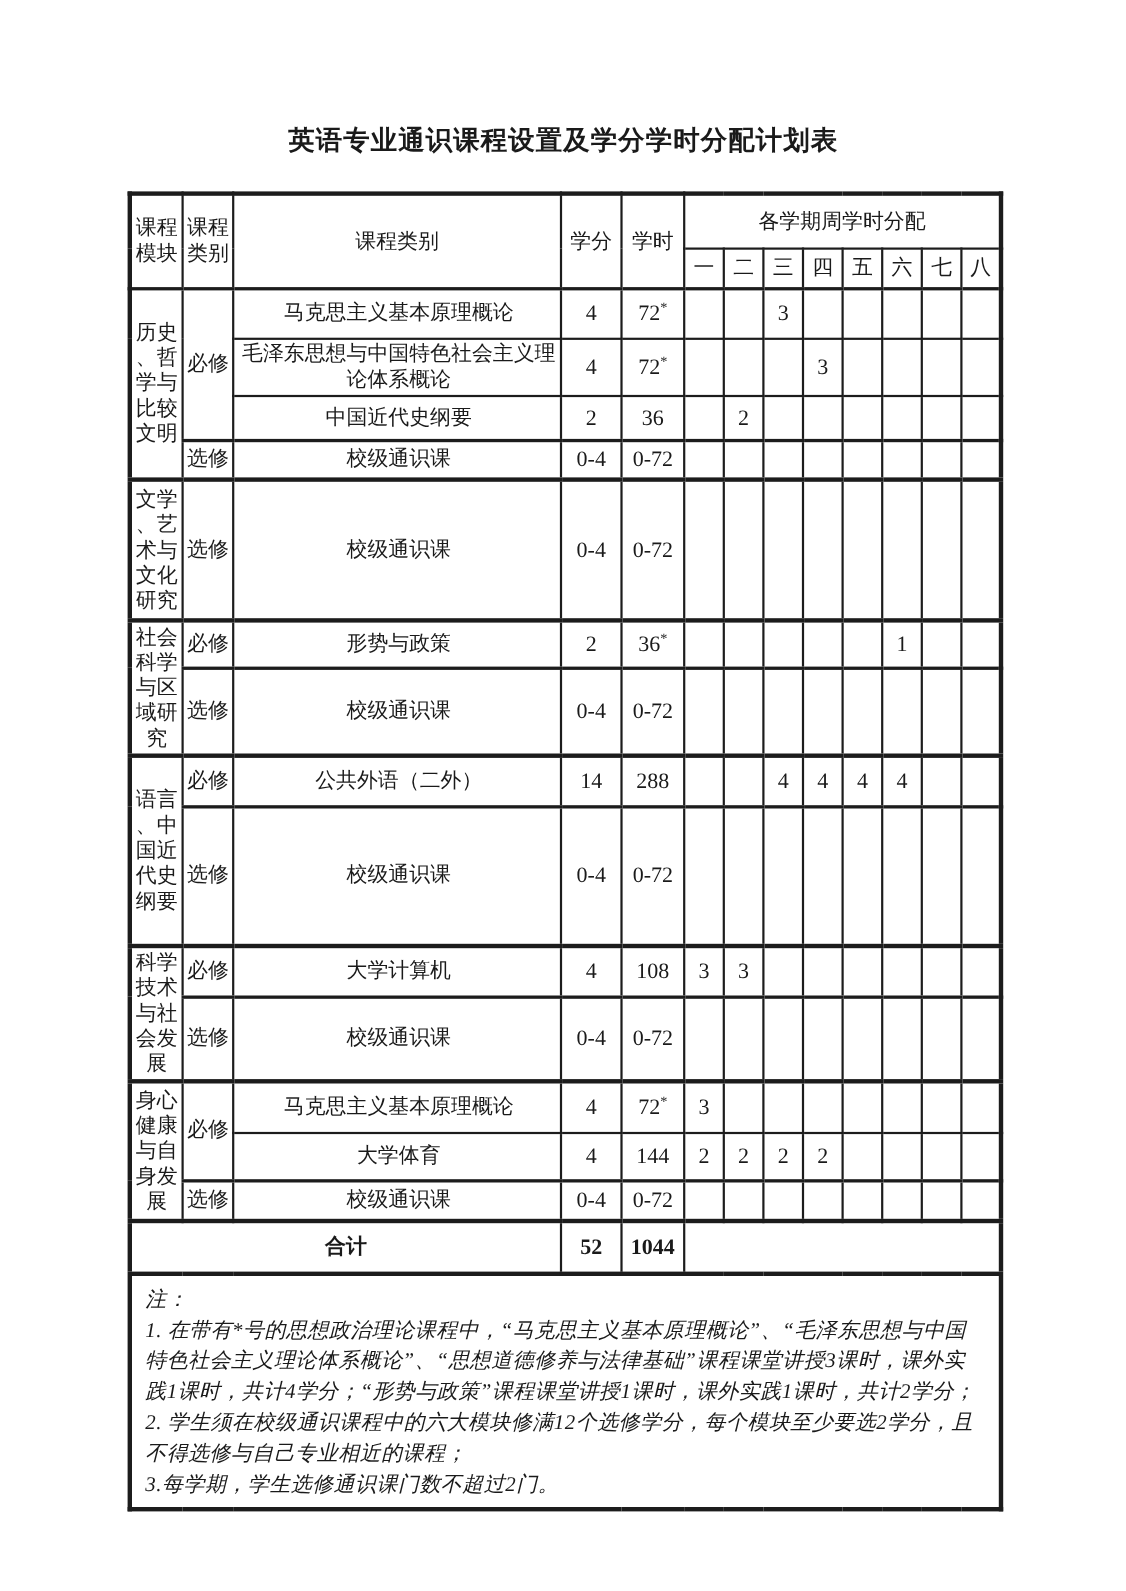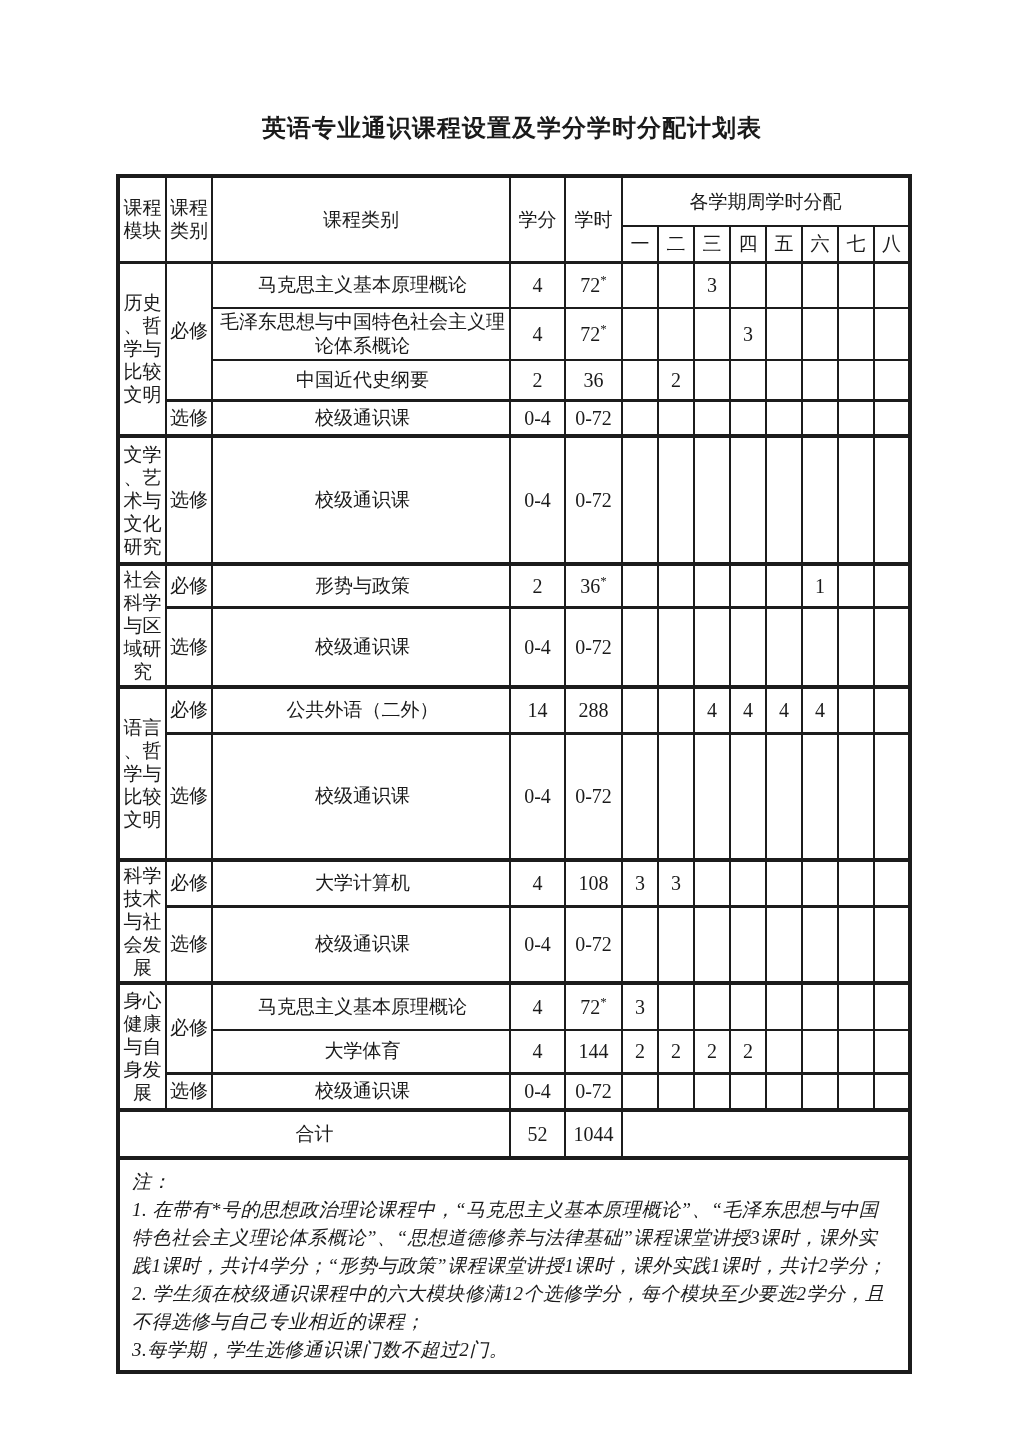--- a/index.html
+++ b/index.html
@@ -38,21 +38,21 @@
   .plan th { line-height:23px; }
   td.module {
     word-break:break-all; line-break:anywhere;
     line-height:23px; padding:2px 3px;
   }
   td.course { text-align:center; padding:1px 4px 1px 7px; line-height:24px; }
   td.num { font-size:20px; }
   sup.star { font-size:13px; vertical-align:super; line-height:0; }
   tr.bt3 > td { border-top-width:3px; }
   tr.bt4 > td { border-top-width:4px; }
-  tr.total-row td { font-weight:normal; }
+  tr.total-row td { font-weight:bold; }
   td.notes-cell { text-align:left; vertical-align:top; padding:8px 14px 6px 12px; }
   .notes p {
     font-size:19px; line-height:28px;
     font-style:italic;
     letter-spacing:0.5px;
   }
 </style>
 </head>
 <body>
 
@@ -194,21 +194,21 @@
         <td class="num"></td>
         <td class="num"></td>
         <td class="num"></td>
         <td class="num"></td>
         <td class="num"></td>
         <td class="num"></td>
         <td class="num"></td>
       </tr>
 
       <tr class="bt4" style="height:46px">
-        <td class="module" rowspan="2">语言、哲学与比较文明</td>
+        <td class="module" rowspan="2">语言、中国近代史纲要</td>
         <td class="cat">必修</td>
         <td class="course">公共外语（二外）</td>
         <td class="num">14</td>
         <td class="num"><span>288</span></td>
         <td class="num"></td>
         <td class="num"></td>
         <td class="num">4</td>
         <td class="num">4</td>
         <td class="num">4</td>
         <td class="num">4</td>

